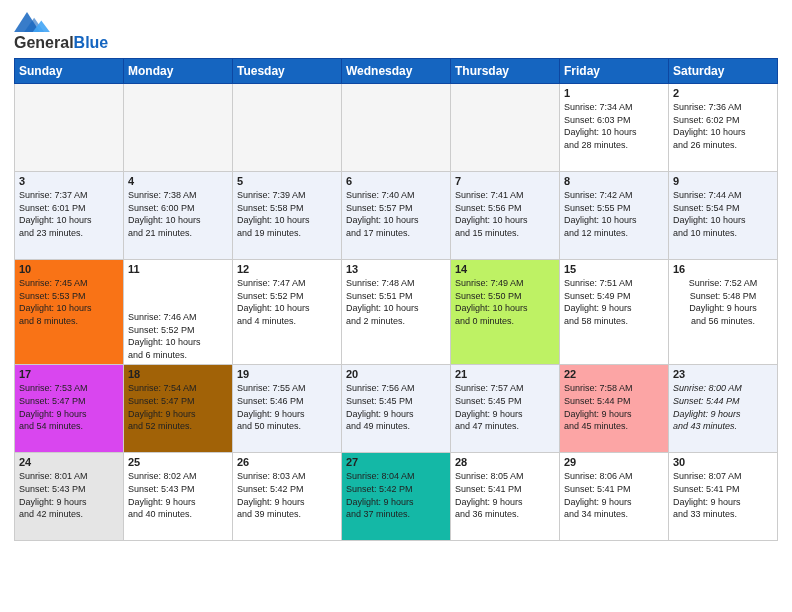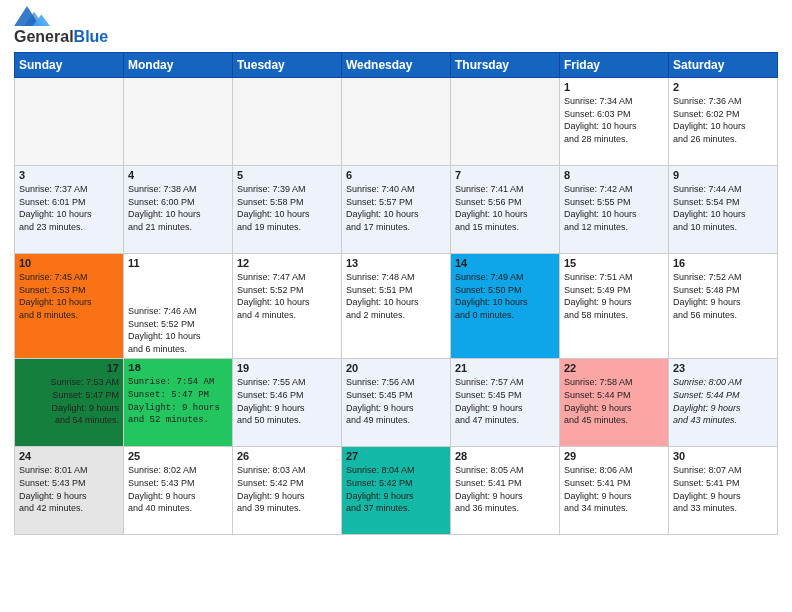--- a/index.html
+++ b/index.html
@@ -6,21 +6,21 @@
     body {
       font-family: Arial, sans-serif;
       background: #fff;
       width: 792px;
       height: 612px;
       overflow: hidden;
     }
     .page {
       width: 792px;
       height: 612px;
-      padding: 6px 14px 10px 14px;
+      padding: 12px 14px 10px 14px;
     }
     .header {
       display: flex;
       justify-content: space-between;
       align-items: flex-start;
       margin-bottom: 6px;
     }
     .logo {
       display: flex;
       flex-direction: column;
@@ -216,51 +216,51 @@
 Daylight: 10 hours
 and 4 minutes.</div>
           </td>
           <td style="background: rgb(255, 255, 255);">
             <span class="day-num">13</span>
             <div class="day-info" style="white-space: pre-line;">Sunrise: 7:48 AM
 Sunset: 5:51 PM
 Daylight: 10 hours
 and 2 minutes.</div>
           </td>
-          <td style="background: #0ea5e9;">
+          <td style="background: #bef264;">
             <span class="day-num">14</span>
             <div class="day-info" style="white-space: pre-line;">Sunrise: 7:49 AM
 Sunset: 5:50 PM
 Daylight: 10 hours
 and 0 minutes.</div>
           </td>
           <td style="background: rgb(255, 255, 255);">
             <span class="day-num">15</span>
             <div class="day-info" style="white-space: pre-line;">Sunrise: 7:51 AM
 Sunset: 5:49 PM
 Daylight: 9 hours
 and 58 minutes.</div>
           </td>
           <td style="background: rgb(255, 255, 255);">
             <span class="day-num">16</span>
-            <div class="day-info" style="white-space: pre-line;">Sunrise: 7:52 AM
+            <div class="day-info" style="white-space: pre-line; text-align: center;">Sunrise: 7:52 AM
 Sunset: 5:48 PM
 Daylight: 9 hours
 and 56 minutes.</div>
           </td>
         </tr>
         <tr>
-          <td style="background: #15803d; text-align: right;">
+          <td style="background: #d946ef;">
             <span class="day-num">17</span>
             <div class="day-info" style="white-space: pre-line;">Sunrise: 7:53 AM
 Sunset: 5:47 PM
 Daylight: 9 hours
 and 54 minutes.</div>
           </td>
-          <td style="background: #22c55e; font-family: Liberation Mono, monospace;">
+          <td style="background: #a16207;">
             <span class="day-num">18</span>
             <div class="day-info" style="white-space: pre-line;">Sunrise: 7:54 AM
 Sunset: 5:47 PM
 Daylight: 9 hours
 and 52 minutes.</div>
           </td>
           <td style="background: rgb(238, 242, 250);">
             <span class="day-num">19</span>
             <div class="day-info" style="white-space: pre-line;">Sunrise: 7:55 AM
 Sunset: 5:46 PM

